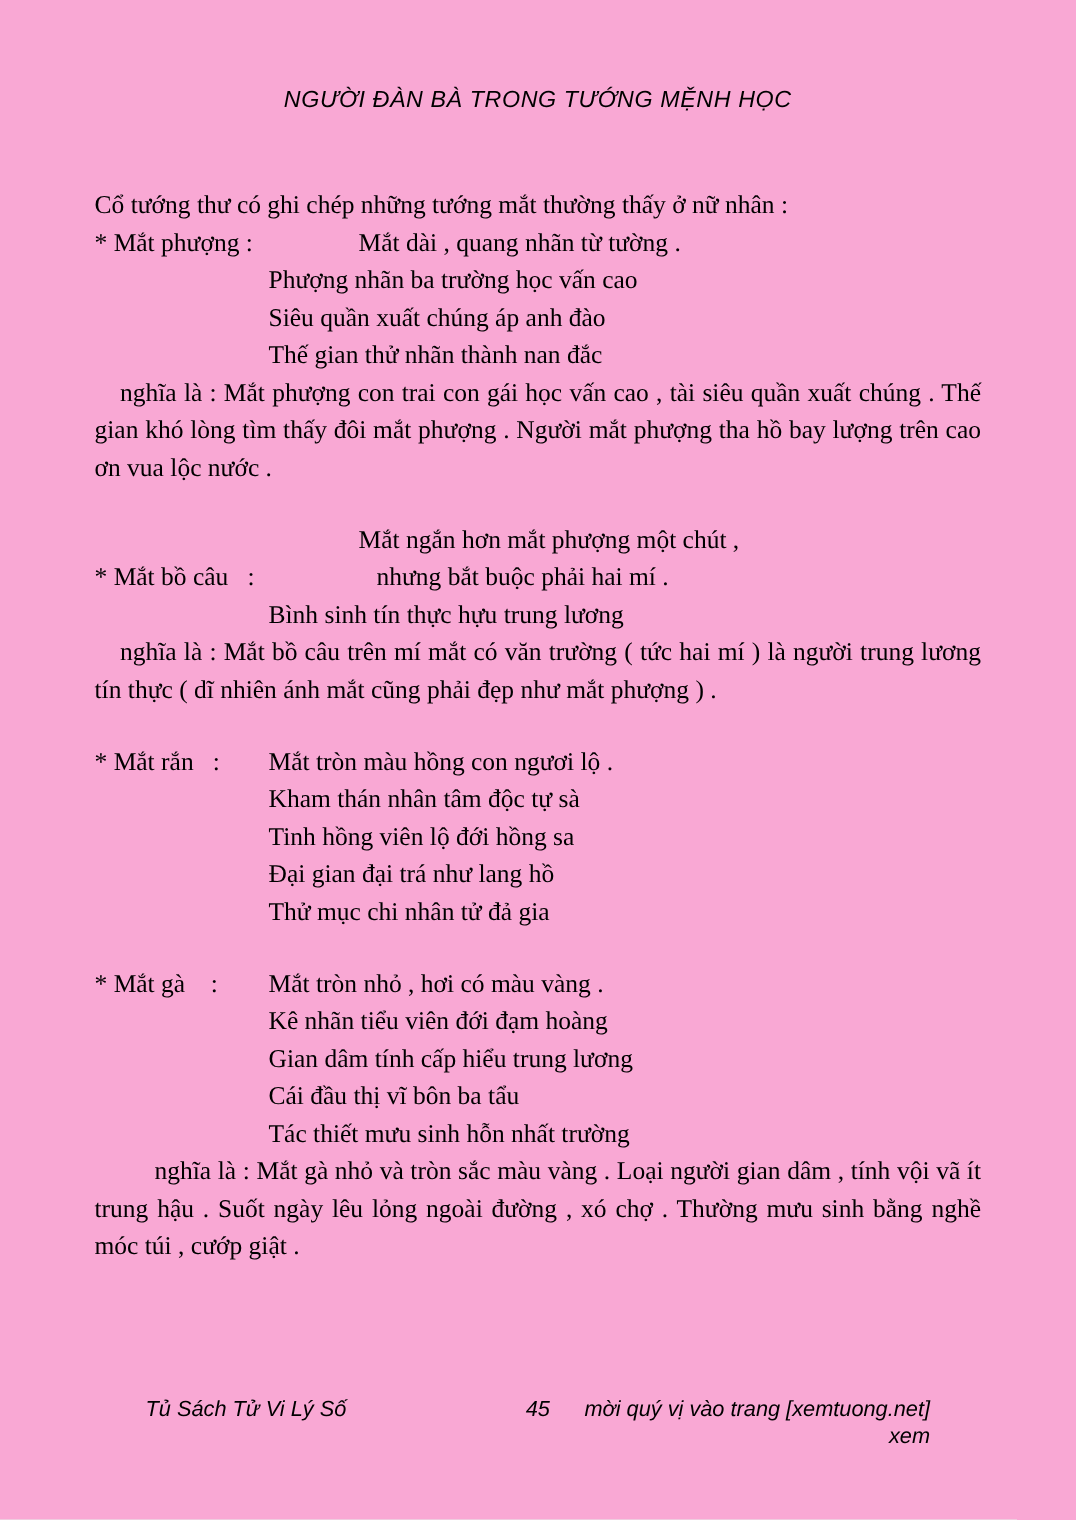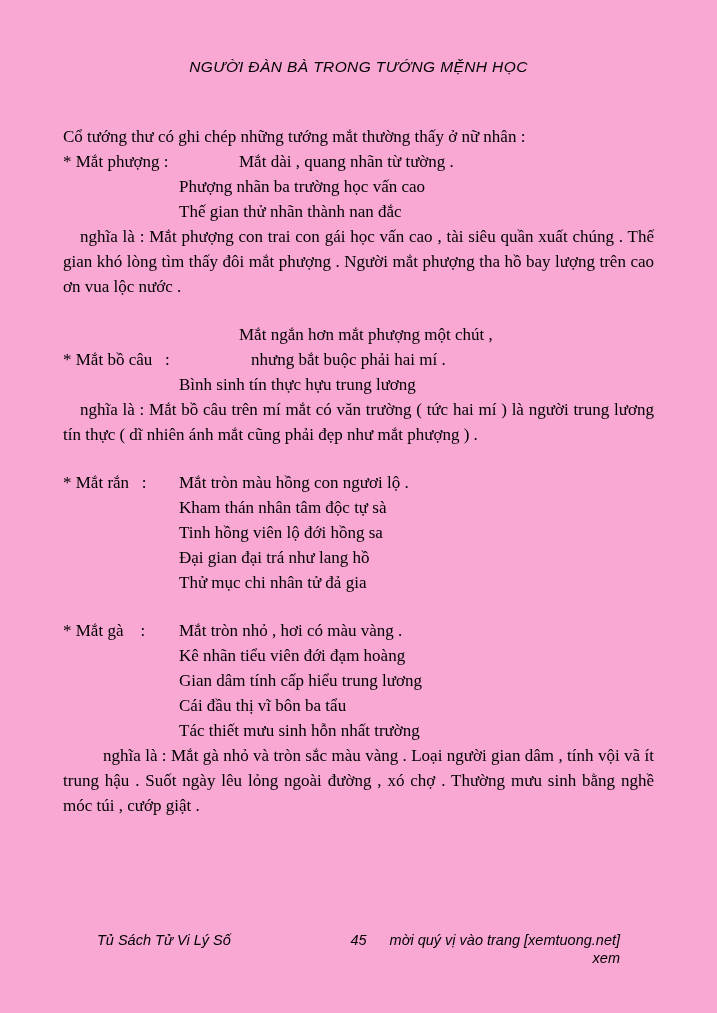--- a/index.html
+++ b/index.html
@@ -65,20 +65,21 @@
 
     <section class="section first">
       <div class="heading">
         <span class="label wide">* Mắt phượng :</span>
         <span class="desc">
           <span class="line1">Mắt dài , quang nhãn từ tường .</span>
         </span>
       </div>
       <div class="verse">
         <div class="verse-line">Phượng nhãn ba trường học vấn cao</div>
+        <div class="verse-line">Siêu quần xuất chúng áp anh đào</div>
         <div class="verse-line">Thế gian thử nhãn thành nan đắc</div>
       </div>
       <p class="meaning">nghĩa là : Mắt phượng con trai con gái học vấn cao , tài siêu quần xuất chúng . Thế gian khó lòng tìm thấy đôi mắt phượng . Người mắt phượng tha hồ bay lượng trên cao ơn vua lộc nước .</p>
     </section>
 
     <section class="section">
       <div class="heading">
         <span class="label wide">* Mắt bồ câu   :</span>
         <span class="desc">
           <div class="line1">Mắt ngắn hơn mắt phượng một chút ,</div>

